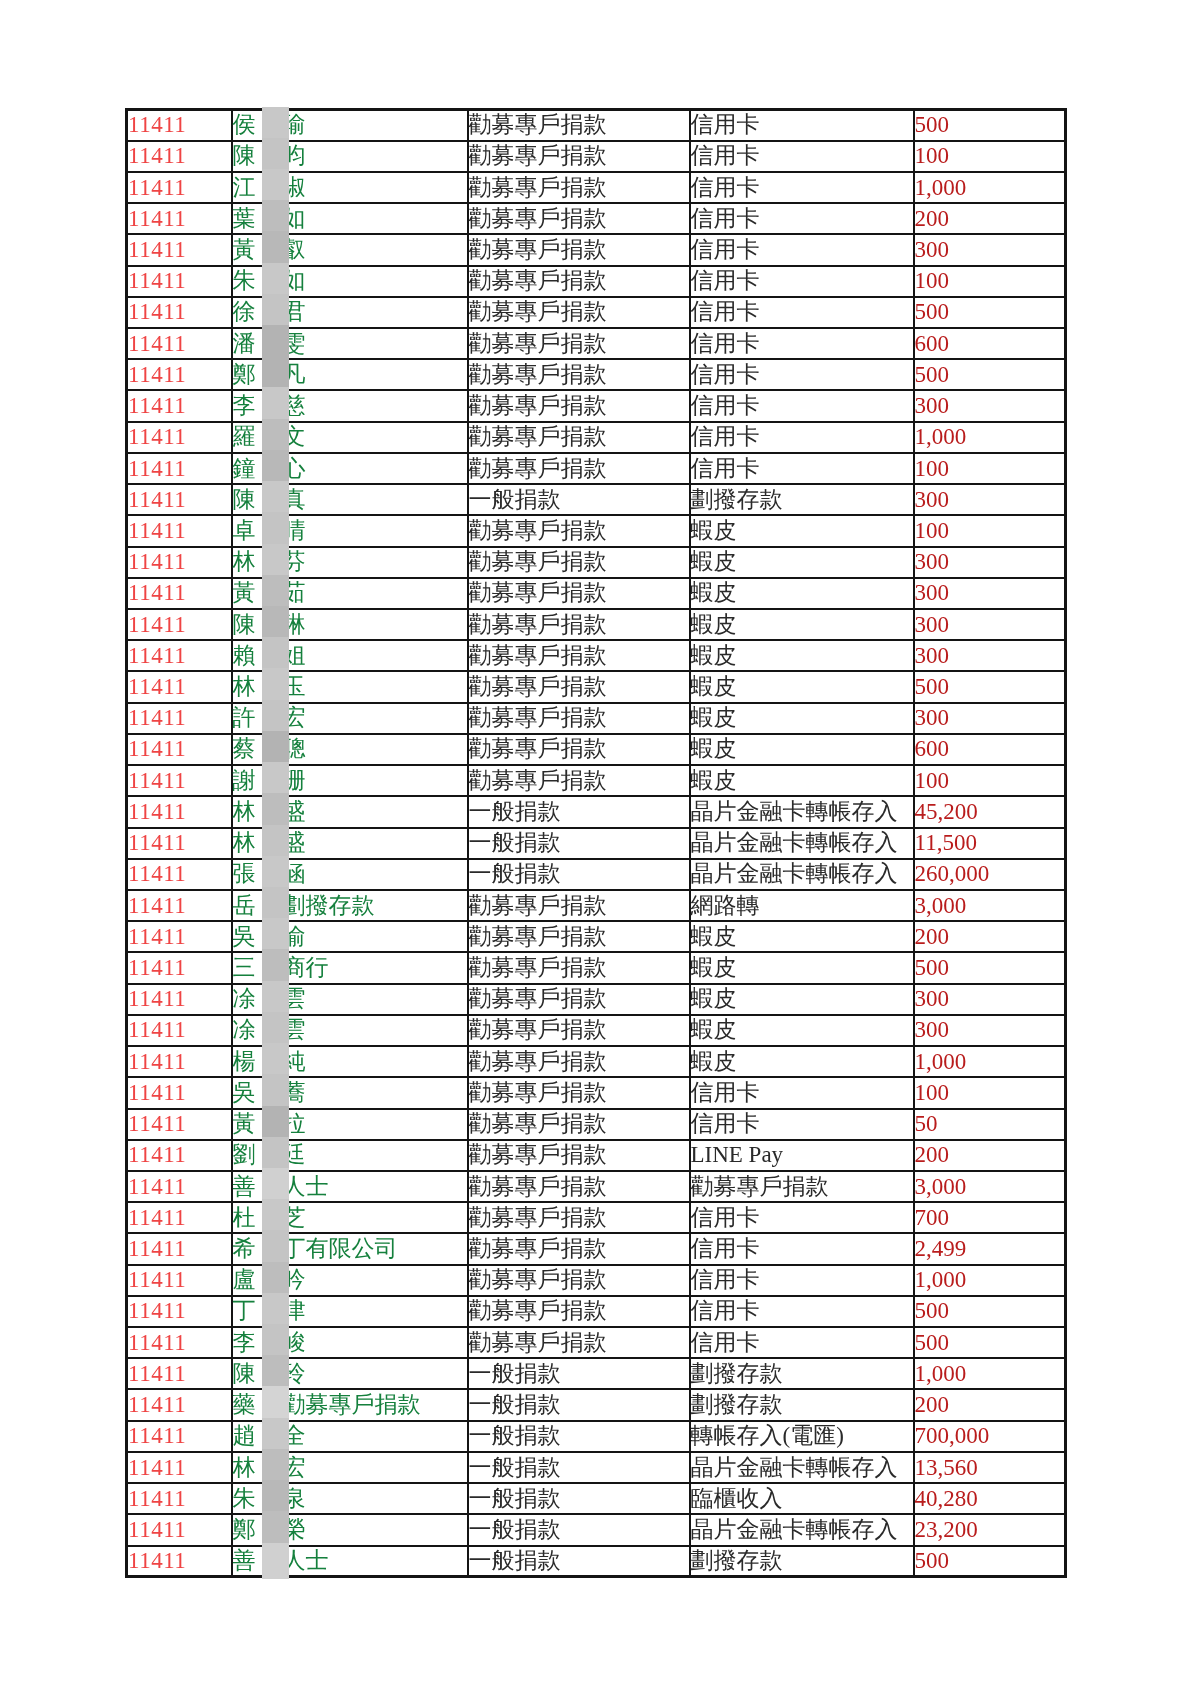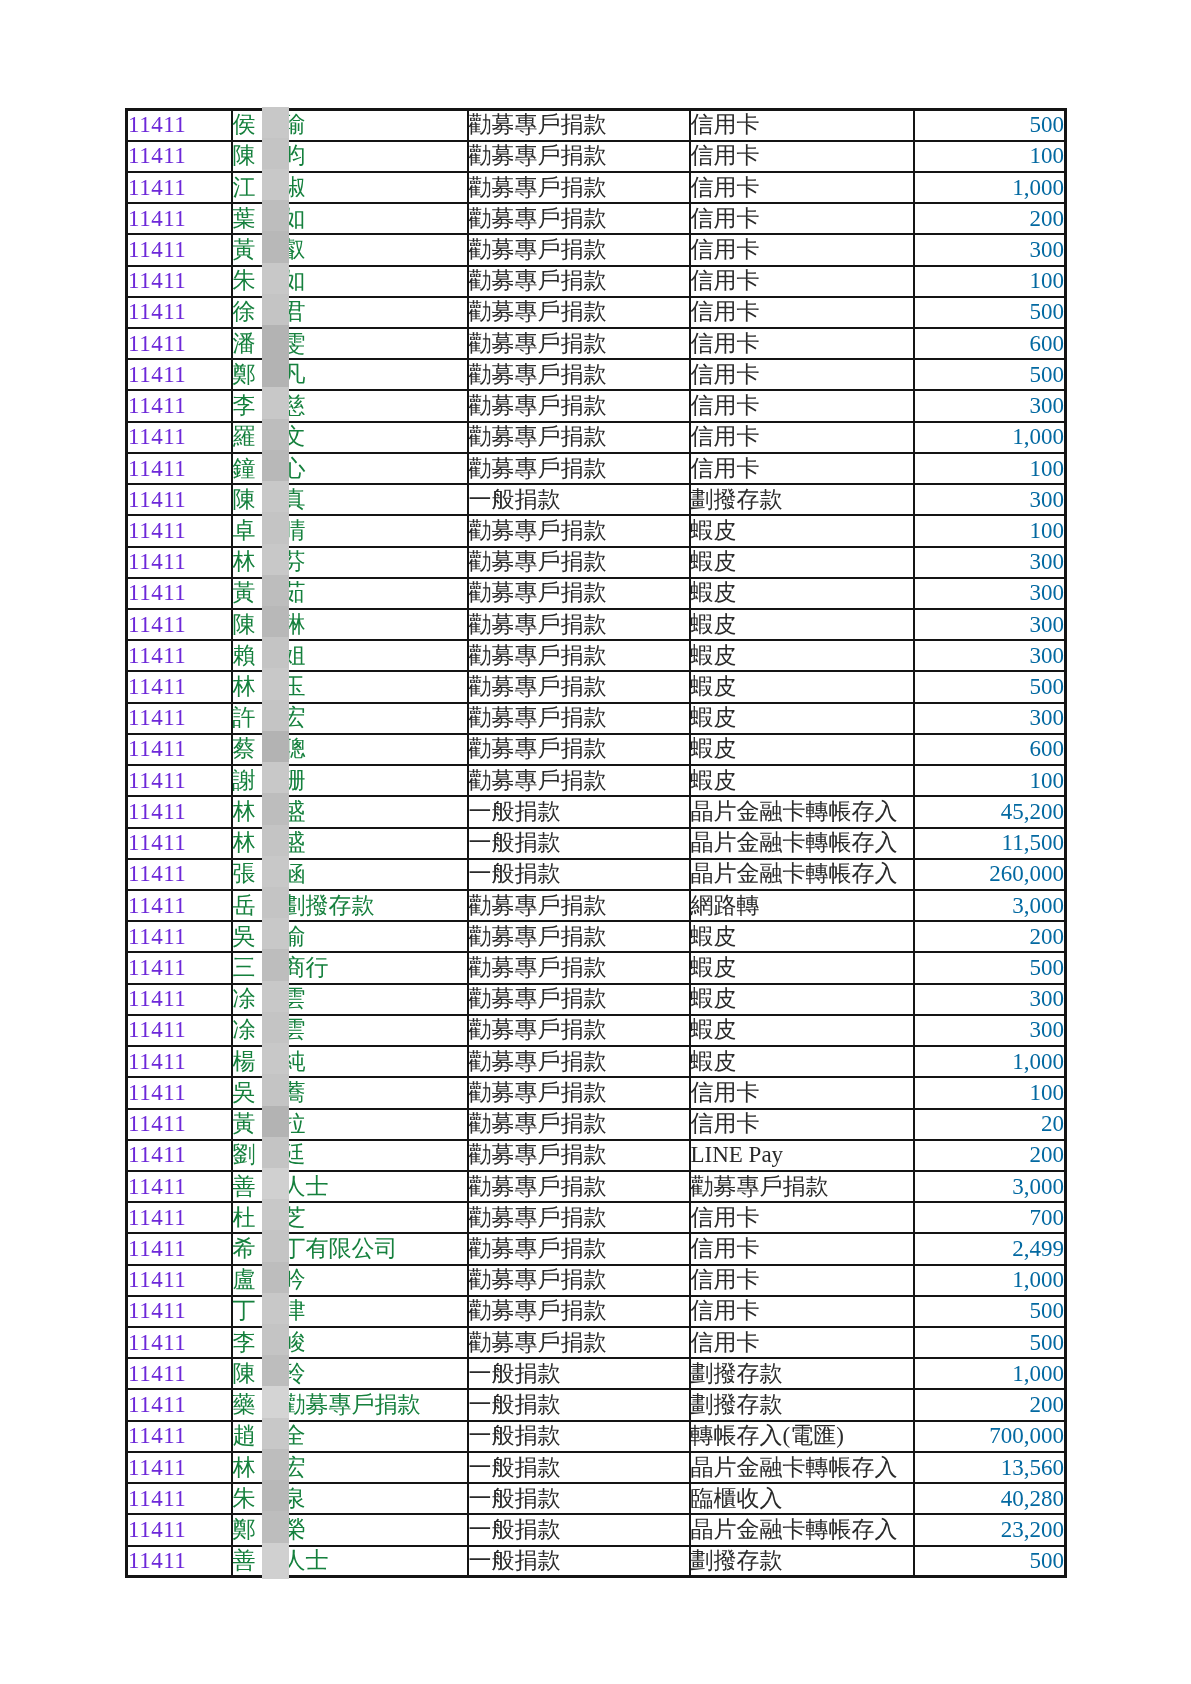--- a/index.html
+++ b/index.html
@@ -21,24 +21,24 @@
   table.donations td{
     border:2.5px solid #141414;
     padding:0;
     font-size:23px;
     line-height:28px;
     white-space:nowrap;
     overflow:visible;
     vertical-align:middle;
   }
   table.donations tr{height:31.234px;}
-  td.c-date{padding-left:7px;font-size:22px;letter-spacing:0.5px;color:#6d28d9;}
+  td.c-date{padding-left:7px;font-size:22px;letter-spacing:0.5px;color:#ef4444;}
   td.c-donor{position:relative;padding-left:6px;color:#15803d;}
   td.c-type,td.c-method{padding-left:6px;color:#2a2a2a;}
-  td.c-amount{text-align:right;padding-right:8px;font-size:22px;color:#0369a1;}
+  td.c-amount{text-align:left;padding-right:8px;font-size:22px;color:#b91c1c;}
   .redact{
     position:absolute;
     left:29px;top:-4px;
     width:27px;height:calc(100% + 8px);
     z-index:2;
   }
   .redact-spacer{display:inline-block;width:27px;height:1px;vertical-align:middle;}
 </style>
 </head>
 <body>
@@ -275,21 +275,21 @@
           <td class="c-donor"><span>吳</span><span class="redact-spacer"></span><span>蕎</span><span class="redact" style="background: rgb(196, 196, 196);"></span></td>
           <td class="c-type">勸募專戶捐款</td>
           <td class="c-method">信用卡</td>
           <td class="c-amount">100</td>
         </tr>
         <tr>
           <td class="c-date">11411</td>
           <td class="c-donor"><span>黃</span><span class="redact-spacer"></span><span>拉</span><span class="redact" style="background: rgb(179, 179, 179);"></span></td>
           <td class="c-type">勸募專戶捐款</td>
           <td class="c-method">信用卡</td>
-          <td class="c-amount">20</td>
+          <td class="c-amount">50</td>
         </tr>
         <tr>
           <td class="c-date">11411</td>
           <td class="c-donor"><span>劉</span><span class="redact-spacer"></span><span>廷</span><span class="redact" style="background: rgb(196, 196, 196);"></span></td>
           <td class="c-type">勸募專戶捐款</td>
           <td class="c-method">LINE Pay</td>
           <td class="c-amount">200</td>
         </tr>
         <tr>
           <td class="c-date">11411</td>

